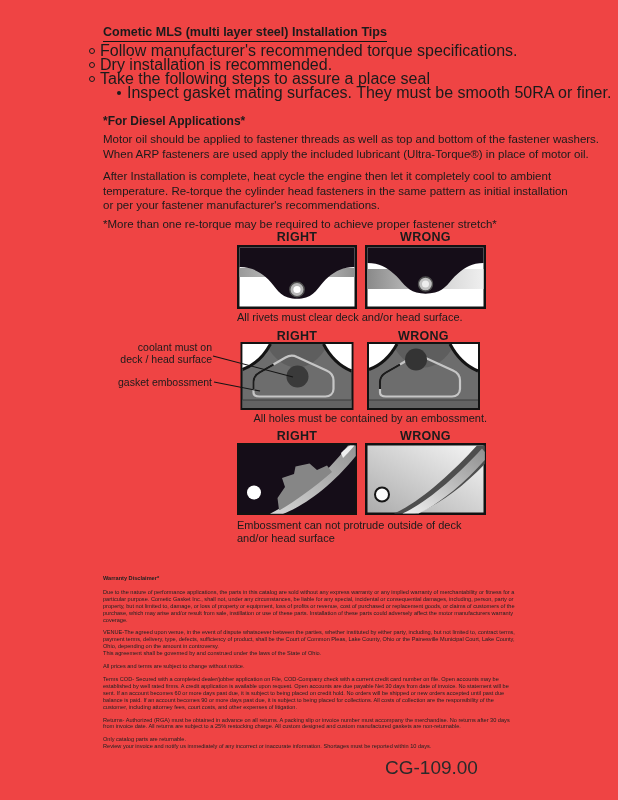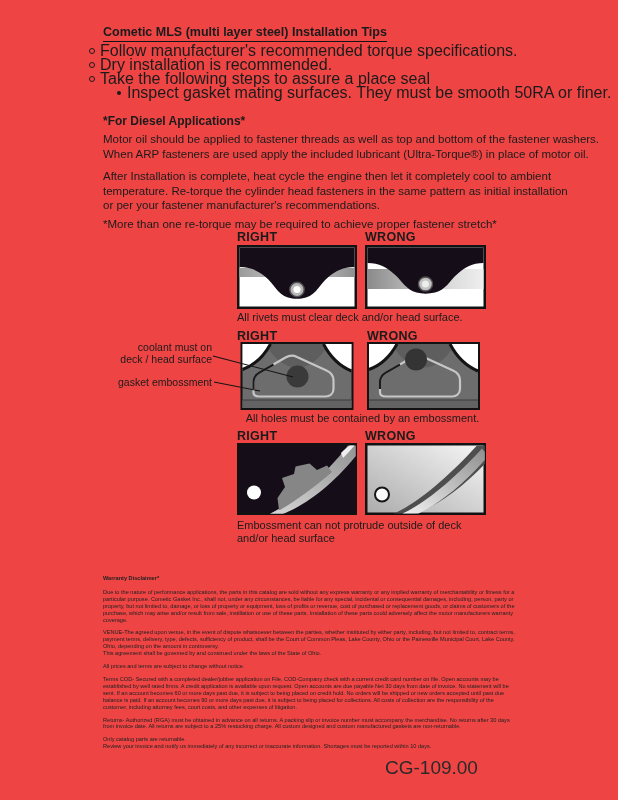--- a/index.html
+++ b/index.html
@@ -10,21 +10,21 @@
   .abs{position:absolute;}
   .nowrap{white-space:nowrap;}
   .title{font-size:12.5px;font-weight:bold;border-bottom:1.5px solid #141414;padding-bottom:2px;display:inline-block;}
   .bullets{font-size:16px;line-height:14px;}
   .bullet-line{white-space:nowrap;position:relative;padding-left:12px;}
   .bullet-line::before{content:"";position:absolute;left:1px;top:4px;width:4px;height:4px;border:1px solid #1b1b1b;border-radius:50%;}
   .sub-line{white-space:nowrap;position:relative;padding-left:12px;margin-left:27px;}
   .sub-line::before{content:"";position:absolute;left:2px;top:5px;width:4px;height:4px;background:#1b1b1b;border-radius:50%;}
   .section-heading{font-size:12px;font-weight:bold;}
   .body-line{font-size:11.5px;line-height:14.5px;white-space:nowrap;}
-  .rw-label{font-size:12.5px;font-weight:bold;letter-spacing:0.3px;}
+  .rw-label{font-size:12.5px;font-weight:bold;text-align:center;letter-spacing:0.3px;}
   .caption{font-size:11px;line-height:13px;}
   .annot{font-size:10.5px;line-height:12px;text-align:right;}
   .disc{font-size:5.6px;line-height:6.9px;color:#222;}
   .disc p{margin:0 0 6px 0;}
   .disc p.tight{margin-bottom:0;}
   .disc .disc-head{font-weight:bold;margin-bottom:7px;}
   .pagenum{font-size:19px;color:#2a2a2a;}
   svg{display:block;}
 </style>
 </head>
@@ -136,21 +136,21 @@
       <path d="M13 47 L13 40 C13 36 15.5 32.5 19 30.5 L33 22.5" fill="none" stroke="#1c1c1c" stroke-width="2.2"></path>
       <circle cx="49" cy="17.5" r="11" fill="#343434"></circle>
     </svg>
   </div>
 
   <svg class="abs" style="left:205px;top:340px;pointer-events:none;" width="100" height="60" viewBox="0 0 100 60">
     <line x1="8" y1="16" x2="88" y2="37" stroke="#141414" stroke-width="1.1"></line>
     <line x1="9" y1="42" x2="55" y2="51" stroke="#141414" stroke-width="1.1"></line>
   </svg>
 
-  <div class="abs caption" style="left:238px;top:412px;width:249px;text-align:center;">All holes must be contained by an embossment.</div>
+  <div class="abs caption" style="left:238px;top:412px;width:249px;text-align:right;">All holes must be contained by an embossment.</div>
 
   <div class="abs rw-label" style="left:237px;top:429px;width:120px;">RIGHT</div>
   <div class="abs rw-label" style="left:365px;top:429px;width:121px;">WRONG</div>
 
   <div class="abs" style="left:237px;top:443px;">
     <svg width="120" height="72" viewBox="0 0 120 72">
       <defs>
         <linearGradient id="sg3" x1="0" y1="1" x2="1" y2="0">
           <stop offset="0" stop-color="#d6d6d6"></stop>
             <stop offset="1" stop-color="#939393"></stop>

